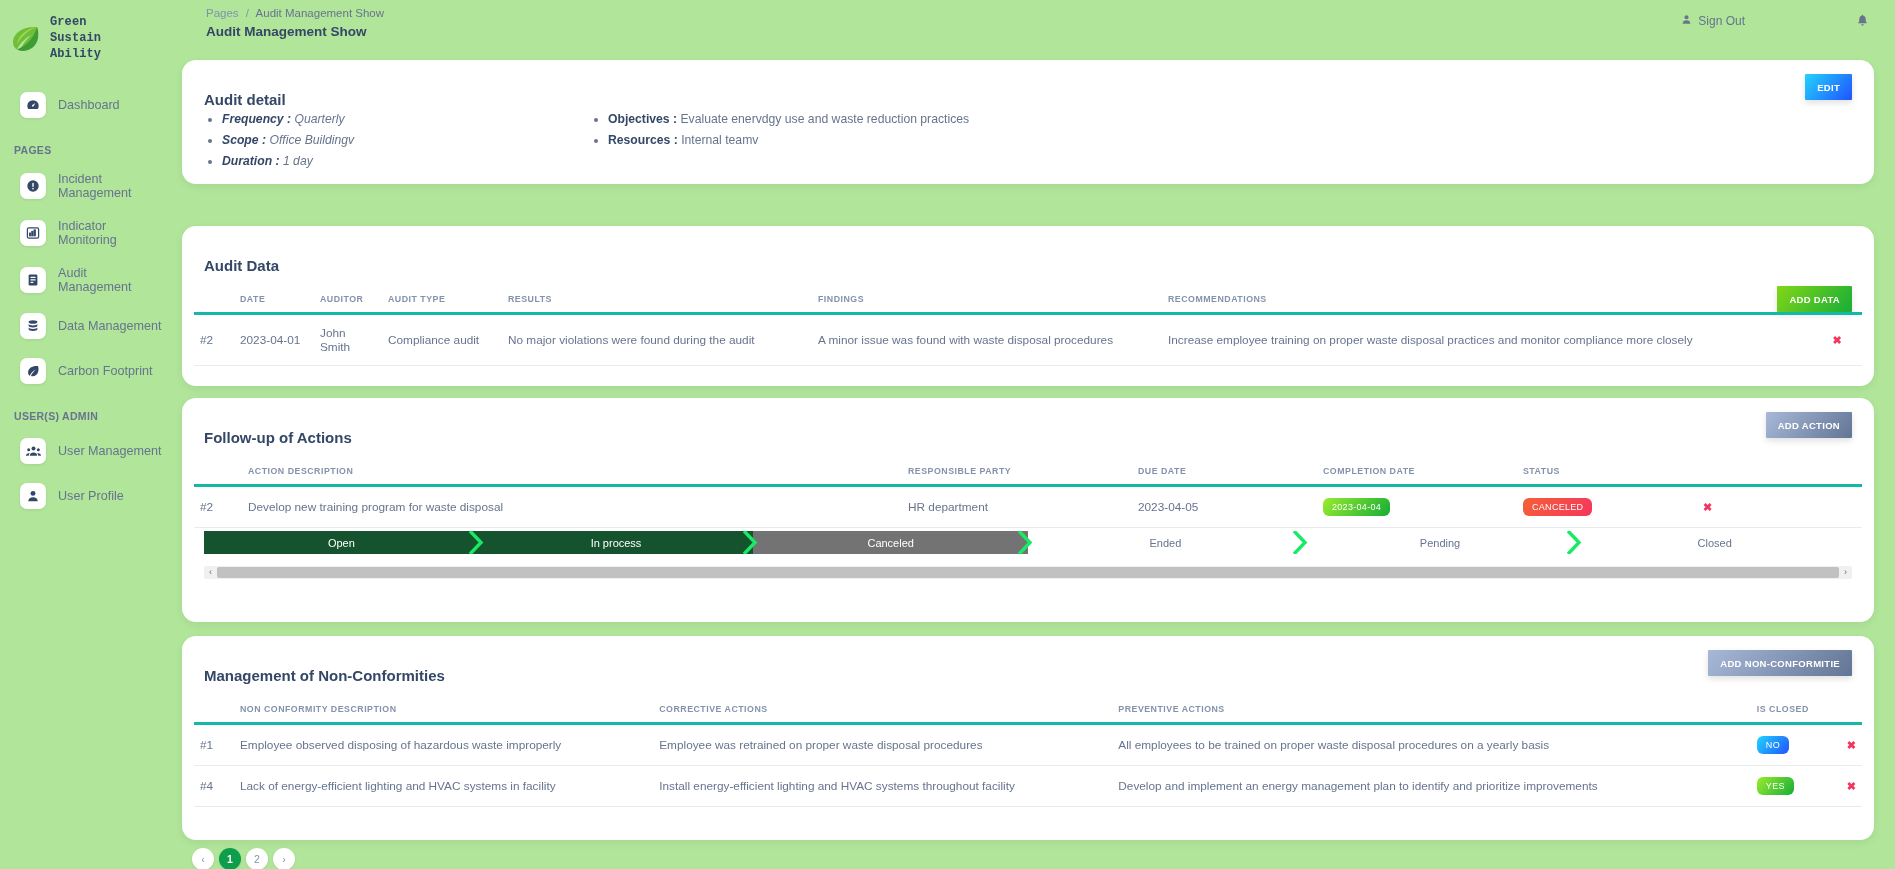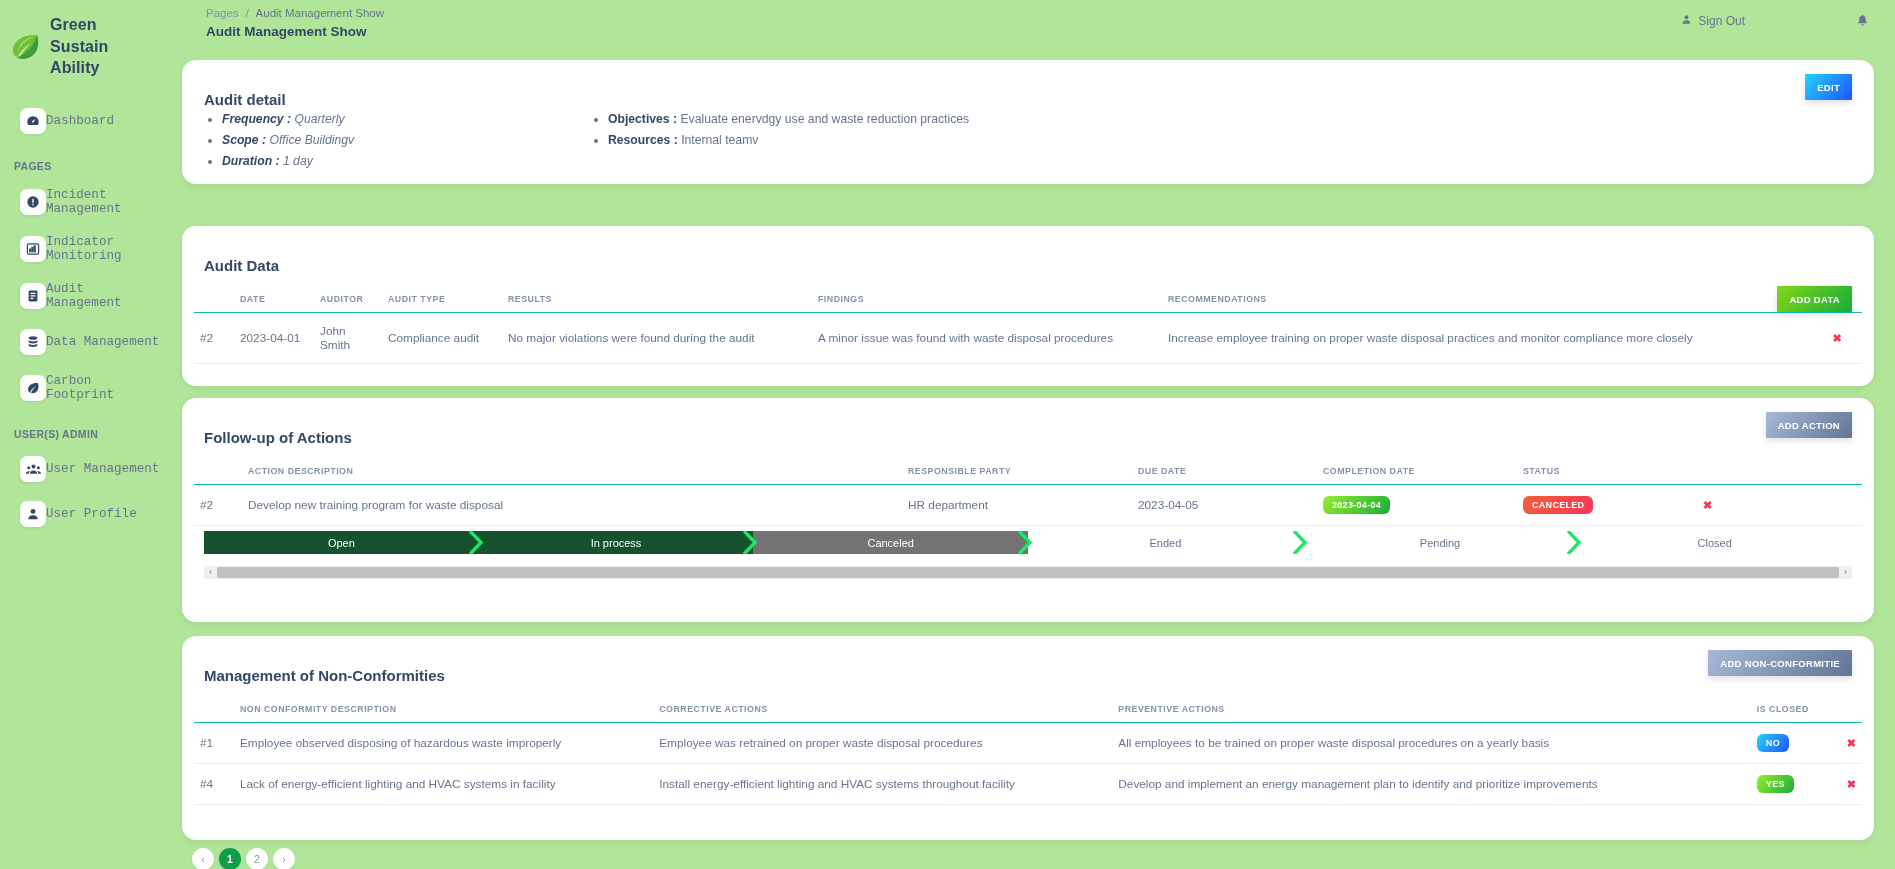--- a/index.html
+++ b/index.html
@@ -14,28 +14,28 @@
   
   .sidebar {
     position: absolute; left: 0; top: 0;
     width: 182px; height: 869px;
     background: #b0e59a;
   }
   .brand { display: flex; align-items: center; gap: 10px; padding: 14px 0 0 10px; }
   .leaf { width: 30px; height: 26px; position: relative; flex: none; }
   .leaf svg { display:block; }
   .brand-text {
-    font-size: 16px; font-weight: 700; color: #344767;
-    line-height: 1.35; letter-spacing: .1px; width: 86px;
+    font-size: 12px; font-weight: 700; color: #344767;
+    line-height: 1.35; letter-spacing: .1px; width: 86px; font-family: Liberation Mono, monospace;
   }
   .nav { margin-top: 22px; }
   .nav-item {
-    display: flex; align-items: center; 
+    display: flex; align-items: center; gap: 12px;
     padding: 7px 12px; margin: 5px 8px; border-radius: 8px;
-    cursor: pointer; color: #67748e; font-size: 12.6px; font-family: Liberation Mono, monospace;
+    cursor: pointer; color: #67748e; font-size: 12.6px;
   }
   .nav-item .ico {
     width: 26px; height: 26px; border-radius: 7px; background: #fff;
     display: flex; align-items: center; justify-content: center;
     box-shadow: 0 1px 3px rgba(0,0,0,.08); flex: none;
   }
   .nav-item .ico svg { display:block; }
   .nav-sec {
     font-size: 10.5px; font-weight: 700; color: #67748e;
     letter-spacing: .3px; padding: 14px 0 4px 14px; text-transform: uppercase;
@@ -82,32 +82,32 @@
   .detail { position: absolute; top: 52px; font-size: 12.2px; color: #67748e; }
   .detail li { margin-bottom: 7px; list-style: disc; }
   .detail ul { padding-left: 16px; }
   .detail b { color: #344767; font-weight: 700; }
 
   
   table { border-collapse: collapse; width: 100%; }
   th {
     font-size: 8.8px; font-weight: 700; color: #8392ab;
     letter-spacing: .5px; text-transform: uppercase;
-    text-align: left; padding: 8px 6px; border-bottom: 1px solid #14b8a6;
+    text-align: left; padding: 8px 6px; border-bottom: 3px solid #14b8a6;
     white-space: nowrap;
   }
   td {
     font-size: 11.8px; color: #67748e; padding: 11px 6px;
     border-bottom: 1px solid #e9ecef; vertical-align: middle;
   }
   td.idx { color: #67748e; }
   .del { color: #f5365c; font-size: 11px; font-weight: 700; cursor: pointer; }
 
   .badge {
-    display: inline-block; color: #fff; font-size: 9px; font-weight: 700;
+    display: inline-block; color: #fff; font-size: 9px; font-weight: 400;
     border-radius: 6px; padding: 4px 9px; letter-spacing: .3px;
   }
   .b-green { background: linear-gradient(310deg,#17ad37,#98ec2d); }
   .b-red   { background: linear-gradient(310deg,#f5365c,#f56036); }
   .b-blue  { background: linear-gradient(310deg,#2152ff,#21d4fd); }
 
   
   .steps {
     position: absolute; display: flex; height: 23px;
     left: 22px; right: 22px; top: 133px; overflow: hidden;

